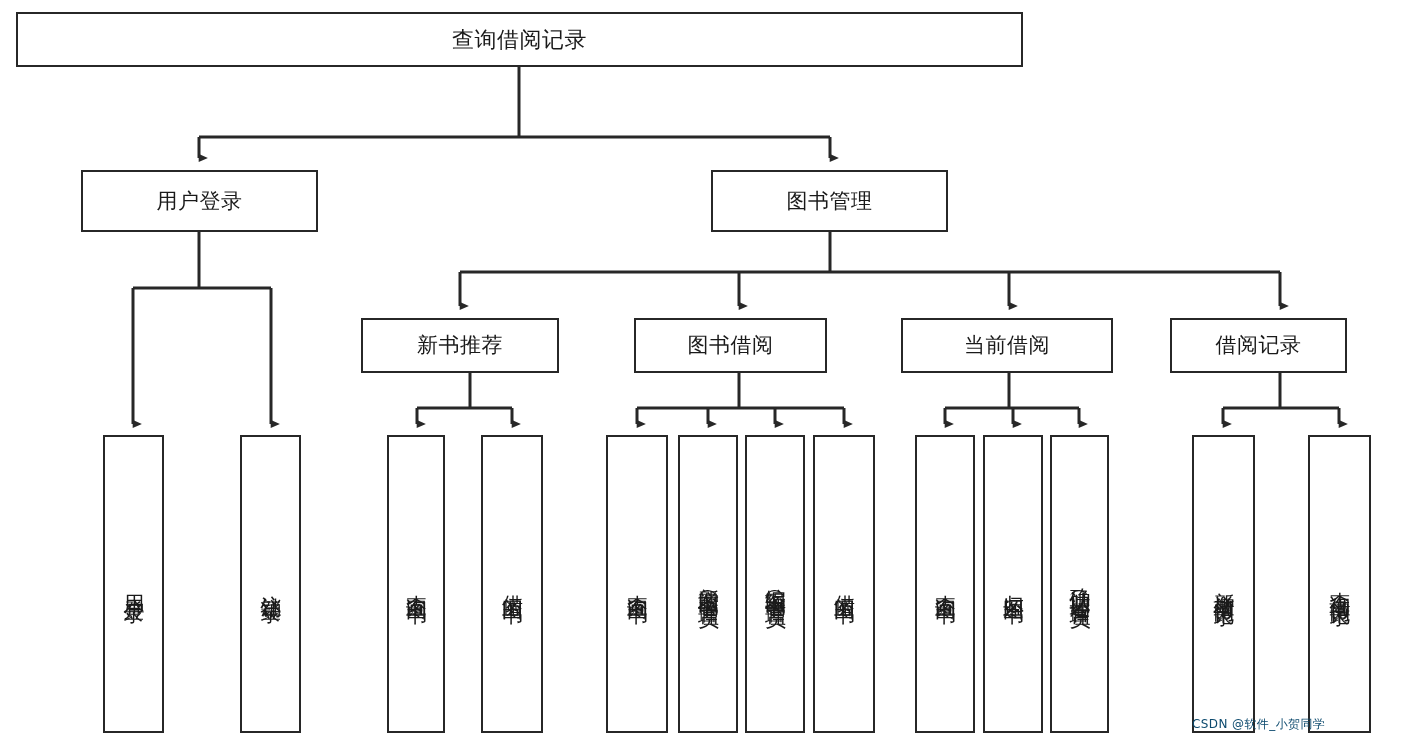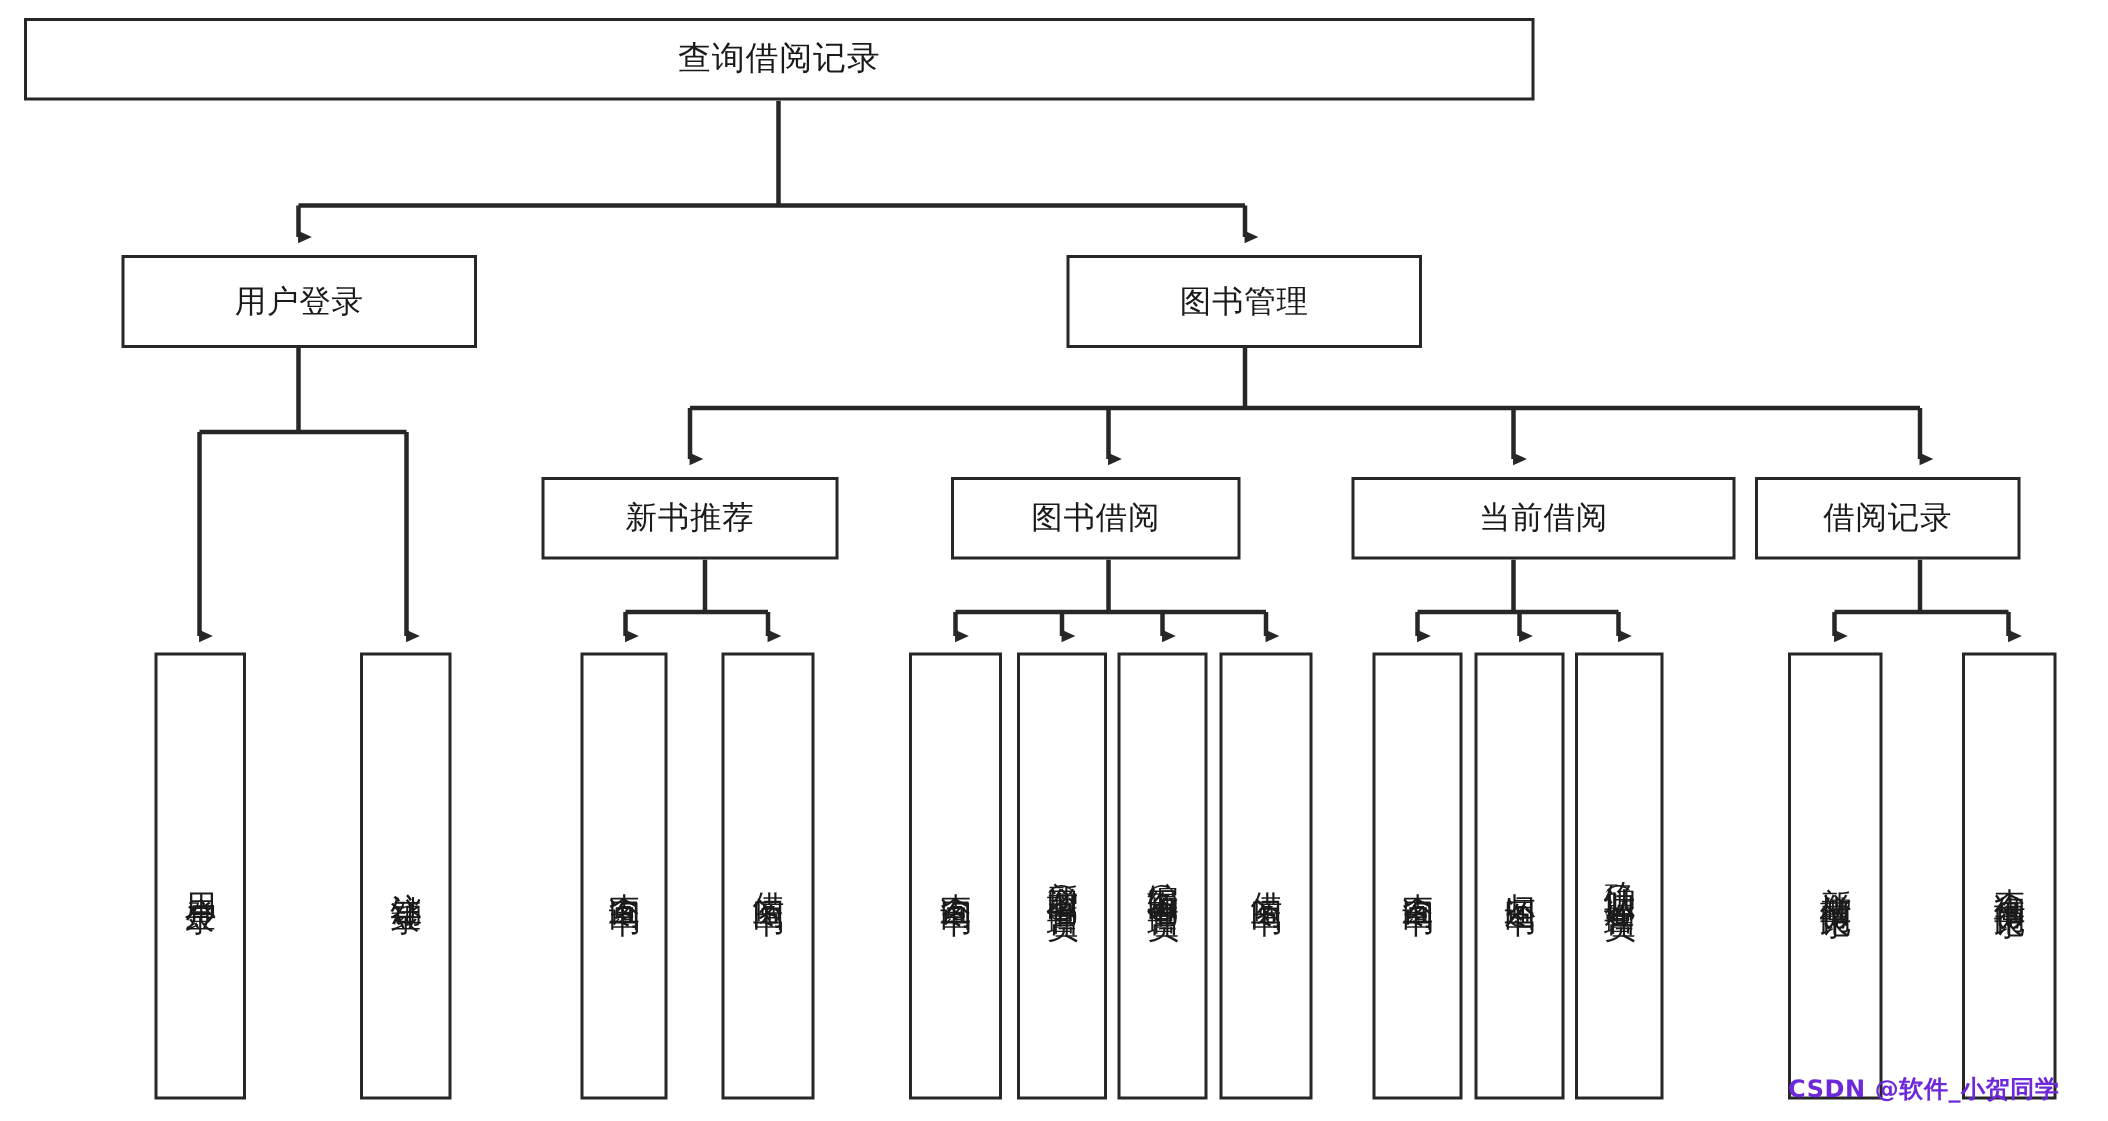--- a/index.html
+++ b/index.html
@@ -50,26 +50,25 @@
   .node.v .lbl {
     writing-mode: vertical-rl;
     text-orientation: upright;
     font-size: 21px;
     letter-spacing: 3px;
     white-space: normal;
     max-height: 100%;
   }
   .watermark {
     position: absolute;
-    color: #6d28d9;
-    font-size: 16px;
+    color: #0c4a6e;
+    font-size: 12px;
     letter-spacing: 0.4px;
     white-space: nowrap;
     user-select: none;
-    font-weight: bold;
   }
 </style>
 </head>
 <body>
 
 <div id="canvas">
 
   <svg id="wires" viewBox="0 0 1405 747" xmlns="http://www.w3.org/2000/svg">
     <defs>
       <marker id="arw" markerWidth="9" markerHeight="10" refX="4.5" refY="9.3" orient="auto-start-reverse" markerUnits="userSpaceOnUse">
@@ -130,21 +129,21 @@
   <div class="node h" id="n-l2-1" style="left: 711px; top: 170px; width: 237px; height: 62px;">
     <span class="lbl">图书管理</span>
   </div>
 
   <div class="node h" id="n-l3-0" style="left: 361px; top: 318px; width: 198px; height: 55px;">
     <span class="lbl">新书推荐</span>
   </div>
   <div class="node h" id="n-l3-1" style="left: 634px; top: 318px; width: 193px; height: 55px;">
     <span class="lbl">图书借阅</span>
   </div>
-  <div class="node h" id="n-l3-2" style="left: 901px; top: 318px; width: 256px; height: 55px;">
+  <div class="node h" id="n-l3-2" style="left: 901px; top: 318px; width: 212px; height: 55px;">
     <span class="lbl">当前借阅</span>
   </div>
   <div class="node h" id="n-l3-3" style="left: 1170px; top: 318px; width: 177px; height: 55px;">
     <span class="lbl">借阅记录</span>
   </div>
 
   <div class="node v" id="n-lf-0" style="left: 103px; top: 435px; width: 61px; height: 298px;">
     <span class="lbl">用户登录</span>
   </div>
   <div class="node v" id="n-lf-1" style="left: 240px; top: 435px; width: 61px; height: 298px;">

